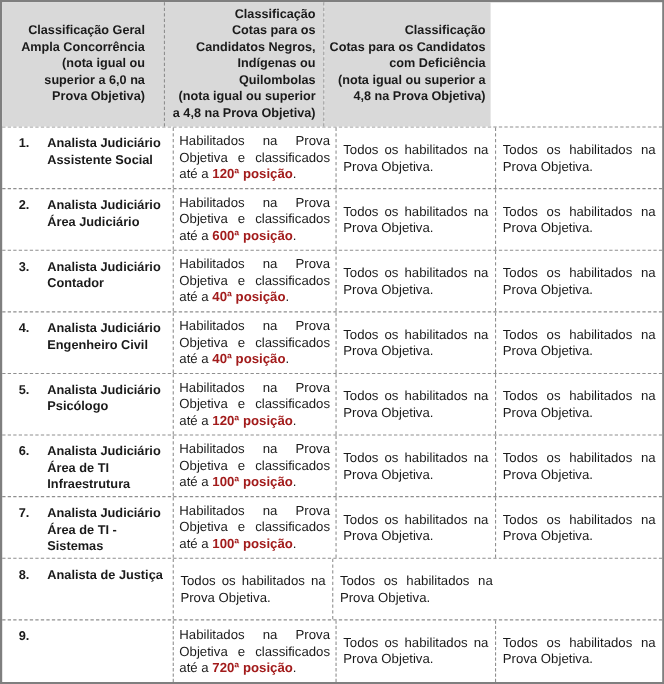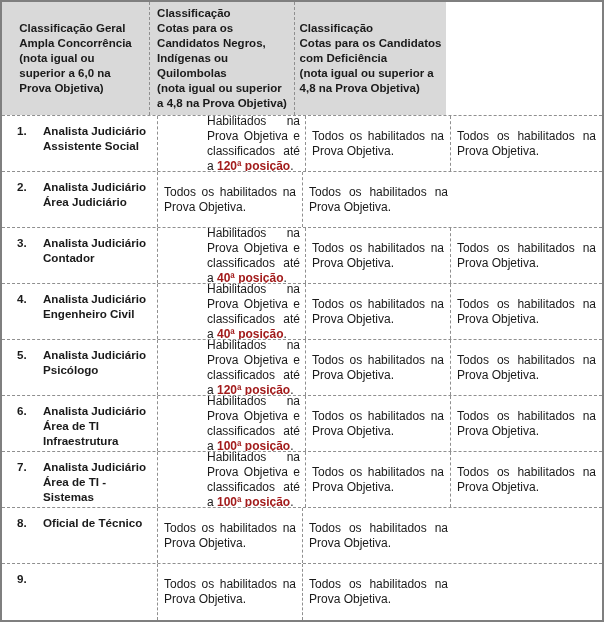--- a/index.html
+++ b/index.html
@@ -25,21 +25,21 @@
   }
   .c1 { width: 156px; }
   .c2 { width: 148px; }
   .c3 { width: 145px; }
   .c4 { width: 151px; border-right: none; }
   .hcell {
     background: #d9d9d9;
     display: flex;
     align-items: center;
     justify-content: center;
-    text-align: left;
+    text-align: right;
     font-weight: bold;
     font-size: 11.5px;
     line-height: 15px;
     white-space: pre-line;
     padding: 2px 3px;
   }
   .cell { display: flex; align-items: center; }
   .cell.c1 {
     align-items: flex-start;
     padding-top: 7px;
@@ -57,21 +57,21 @@
     white-space: pre-line;
     width: 113px;
   }
   .cell p {
     margin: 0;
     width: 100%;
     font-size: 12px;
     line-height: 15px;
     text-align: justify;
   }
-  .c2 p { padding: 0 5px; margin-left: 44px; }
+  .c2 p { padding: 0 5px; }
   .c3 p { padding: 0 6px; }
   .c4 p { padding: 0 6px; }
   .hl { color: #a21b1b; font-weight: bold; }
 </style>
 </head>
 <body>
 
 <div class="table-wrap">
 
   <div class="hrow">
@@ -110,20 +110,23 @@
         <p>Todos os habilitados na Prova Objetiva.</p>
       </div>
   </div>
 
   <div class="row">
     <div class="cell c1">
         <span class="num">2.</span>
         <span class="cargo">Analista Judiciário
 Área Judiciário</span>
       </div>
+    <div class="cell c2">
+        <p><span>Habilitados na Prova Objetiva e classificados até a </span><span class="hl">600ª posição</span><span>.</span></p>
+      </div>
     <div class="cell c3">
         <p>Todos os habilitados na Prova Objetiva.</p>
       </div>
     <div class="cell c4">
         <p>Todos os habilitados na Prova Objetiva.</p>
       </div>
   </div>
 
   <div class="row">
     <div class="cell c1">
@@ -207,34 +210,37 @@
         <p>Todos os habilitados na Prova Objetiva.</p>
       </div>
     <div class="cell c4">
         <p>Todos os habilitados na Prova Objetiva.</p>
       </div>
   </div>
 
   <div class="row">
     <div class="cell c1">
         <span class="num">8.</span>
-        <span class="cargo">Oficial de Técnico</span>
+        <span class="cargo">Analista de Justiça</span>
       </div>
     <div class="cell c3">
         <p>Todos os habilitados na Prova Objetiva.</p>
       </div>
     <div class="cell c4">
         <p>Todos os habilitados na Prova Objetiva.</p>
       </div>
   </div>
 
   <div class="row">
     <div class="cell c1">
         <span class="num">9.</span>
       </div>
+    <div class="cell c2">
+        <p><span>Habilitados na Prova Objetiva e classificados até a </span><span class="hl">720ª posição</span><span>.</span></p>
+      </div>
     <div class="cell c3">
         <p>Todos os habilitados na Prova Objetiva.</p>
       </div>
     <div class="cell c4">
         <p>Todos os habilitados na Prova Objetiva.</p>
       </div>
   </div>
 
 </div>
 

